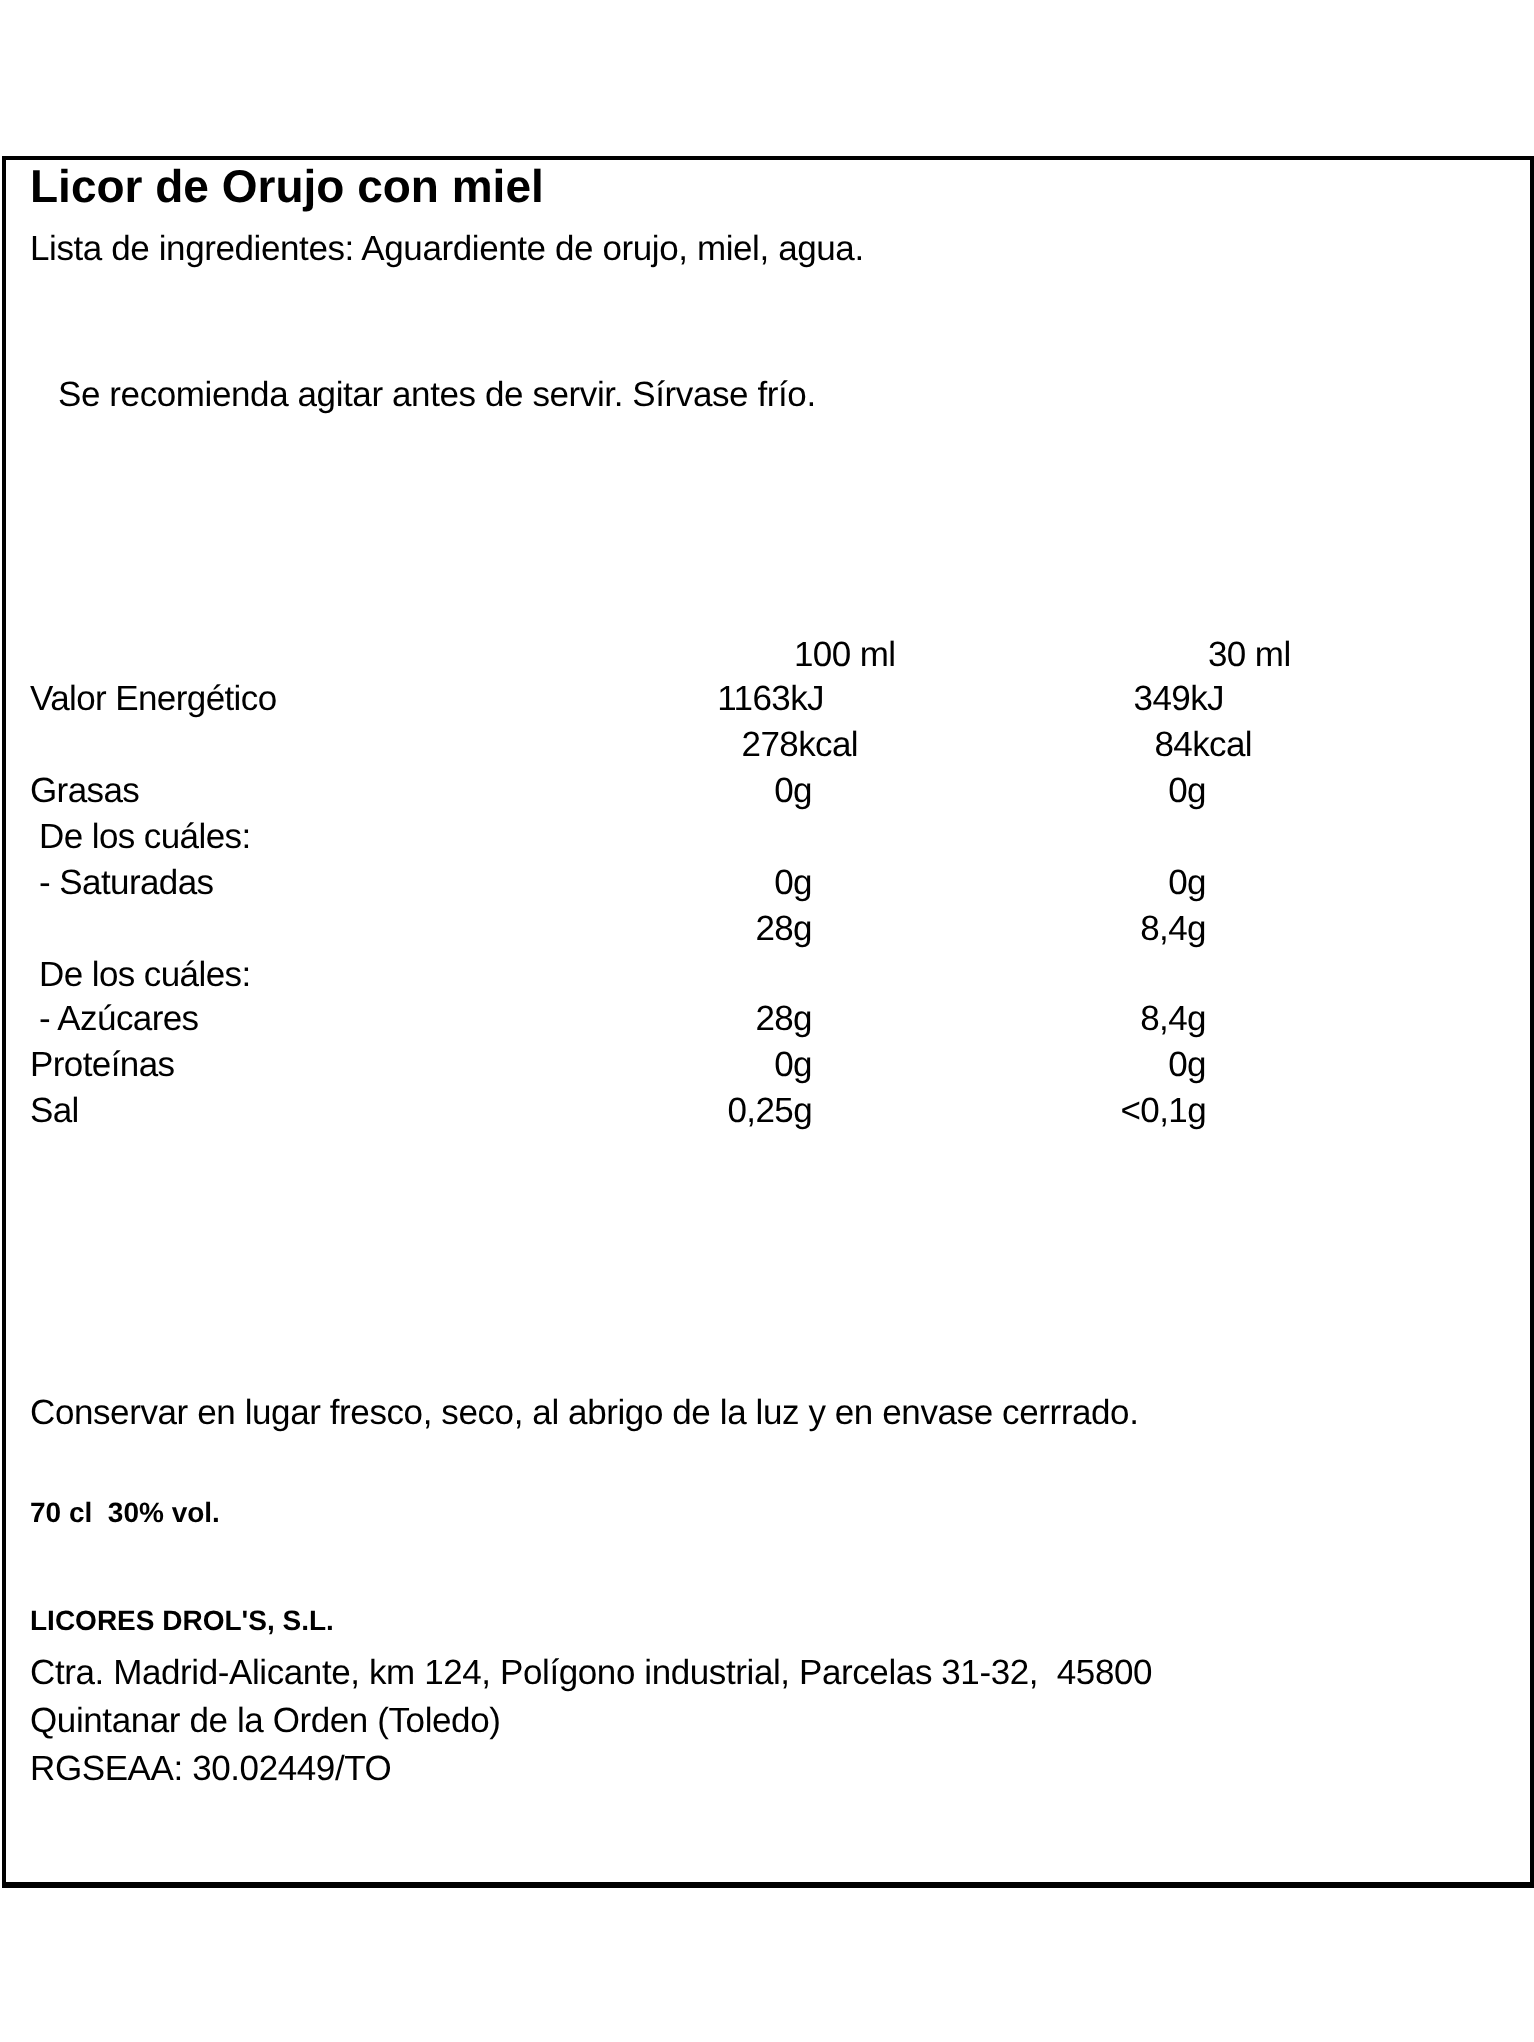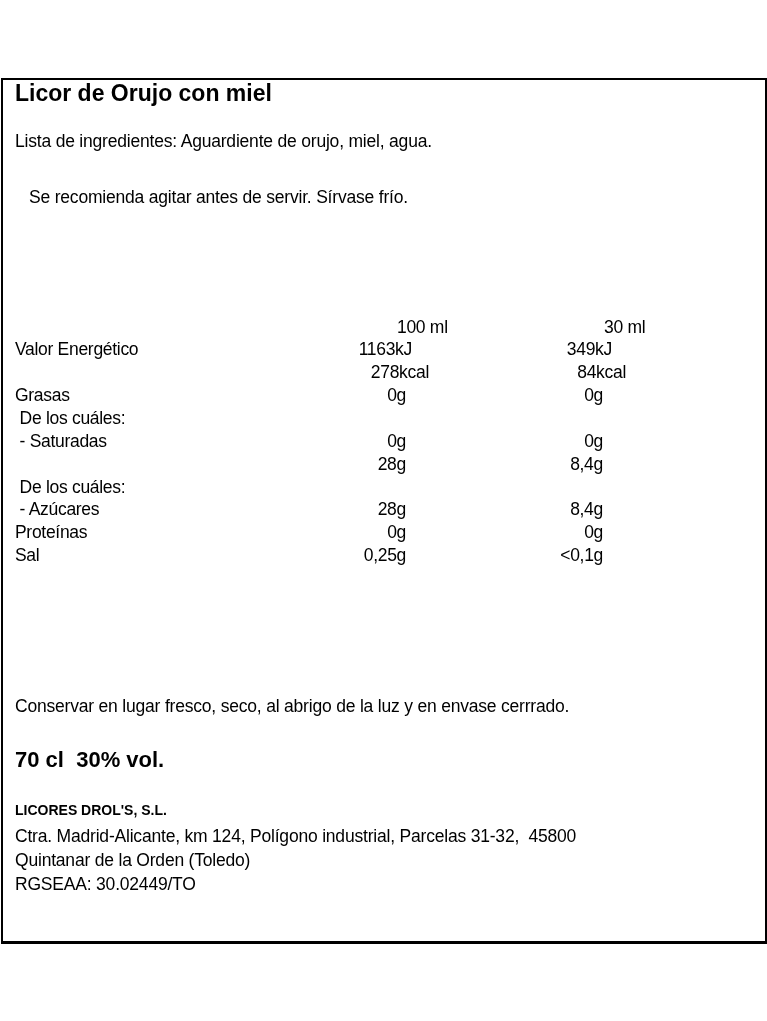--- a/index.html
+++ b/index.html
@@ -36,21 +36,21 @@
       left: 15px;
       top: 82px;
       font-size: 23px;
       font-weight: bold;
     }
     .text {
       font-size: 17.5px;
       letter-spacing: -0.2px;
     }
     .bold17 {
-      font-size: 22px;
+      font-size: 14px;
       font-weight: bold;
     }
     .bold16 {
       font-size: 14px;
       font-weight: bold;
     }
     .nutri-row {
       position: absolute;
       left: 0;
       width: 721px;
@@ -84,21 +84,21 @@
       letter-spacing: -0.3px;
       white-space: nowrap;
     }
   </style>
 </head>
 <body>
 
 <div class="label-box"></div>
 
 <div class="abs title">Licor de Orujo con miel</div>
-<div class="abs text" style="left:15px; top:133px;">Lista de ingredientes: Aguardiente de orujo, miel, agua.</div>
+<div class="abs text" style="left:15px; top:116px;">Lista de ingredientes: Aguardiente de orujo, miel, agua.</div>
 <div class="abs text" style="left:29px; top:163px;margin-top:26px;">Se recomienda agitar antes de servir. Sírvase frío.</div>
 
 <div>
   <div class="col-head" style="left:397px; top:317px;">100 ml</div>
   <div class="col-head" style="left:604px; top:317px;">30 ml</div>
 
   <div class="nutri-row" style="top:339px;">
     <span class="name">Valor  Energético</span>
     <span class="c1" style="right:309px;">1163kJ</span>
     <span class="c2" style="right:109px;">349kJ</span>

